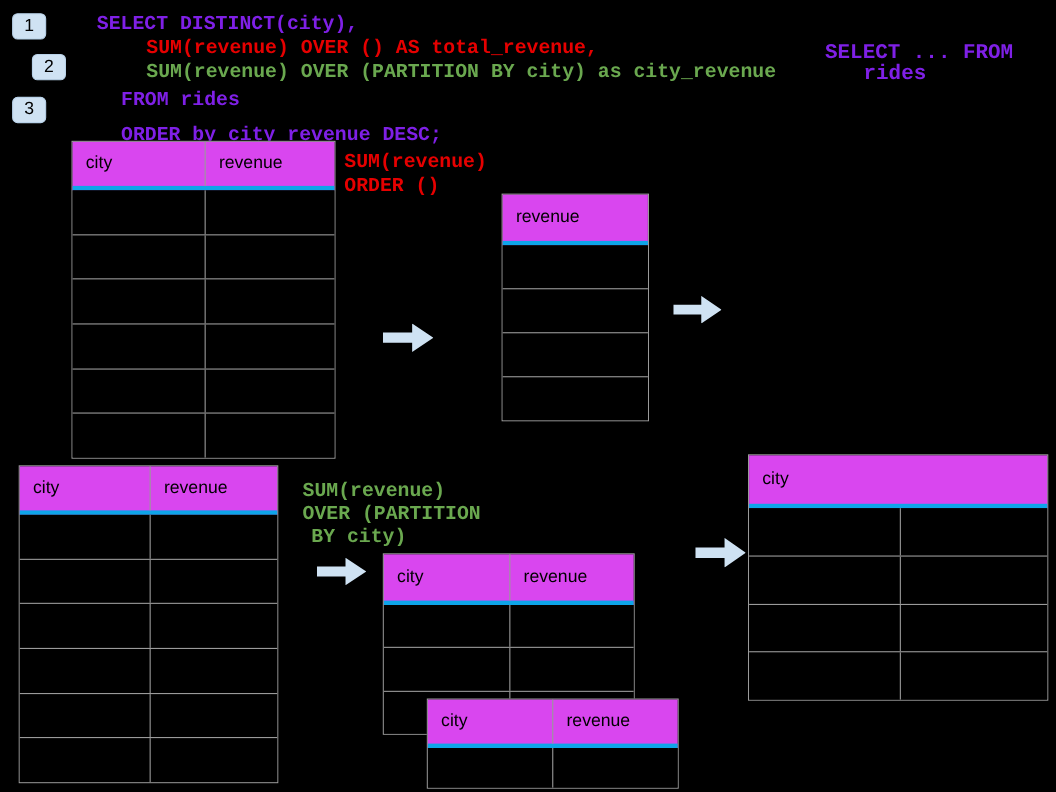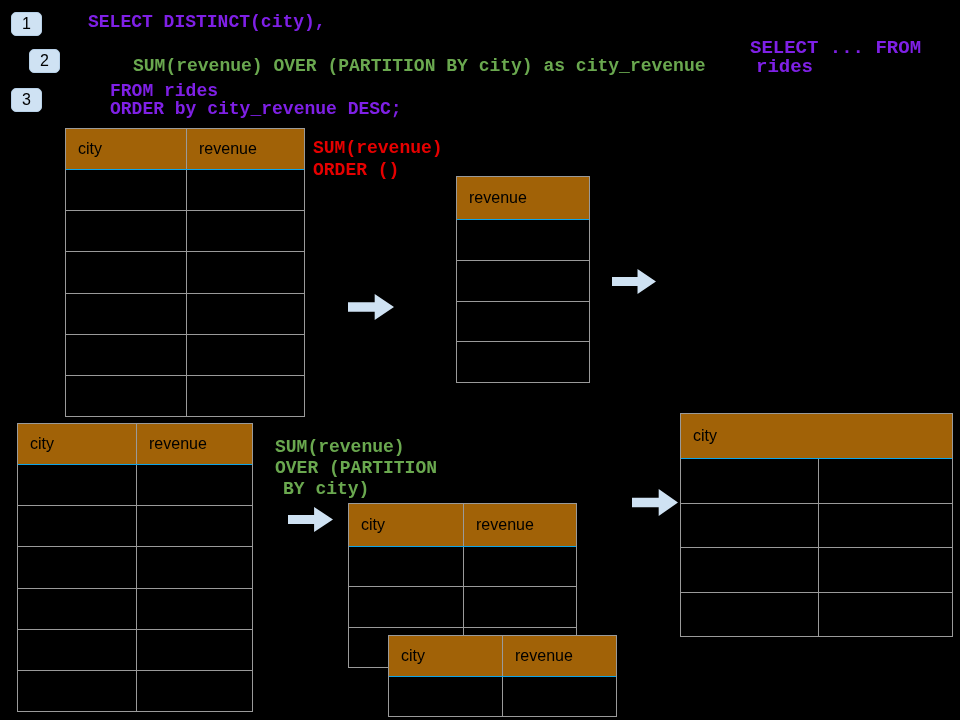--- a/index.html
+++ b/index.html
@@ -12,21 +12,21 @@
   .purple{color:#7f20e6;}
   .red{color:#e60000;}
   .green{color:#6aa84f;}
   
   .badge{position:absolute;width:31px;height:24px;background:#cfe2f3;border:1px solid #b8d1e8;
          border-radius:5px;display:flex;align-items:center;justify-content:center;
          color:#000;font-size:16px;box-sizing:border-box;}
   
   .tbl{position:absolute;display:flex;flex-direction:column;border:1px solid #9a9a9a;
        background:#000;box-sizing:border-box;}
-  .thead{display:flex;background:#a16207;border-bottom:1px solid #0ea5e9;flex:0 0 auto;}
+  .thead{display:flex;background:#d946ef;border-bottom:4px solid #0ea5e9;flex:0 0 auto;}
   .th{display:flex;align-items:center;padding-left:12px;color:#000;font-size:16px;
       box-sizing:border-box;}
   .th + .th{border-left:1px solid #9a9a9a;}
   .tbody{flex:1 1 auto;display:flex;flex-direction:column;background:#000;}
   .tr{flex:1 1 0;display:flex;}
   .tr + .tr{border-top:1px solid #9a9a9a;}
   .td{box-sizing:border-box;}
   .td + .td{border-left:1px solid #9a9a9a;}
   
   .t1{left:65px;top:128px;width:240px;height:289px;}   .t1 .thead{height:40px;} .t1 .c0{width:120px;} .t1 .c1{flex:1;}
@@ -52,26 +52,27 @@
     <span>1</span>
   </div>
   <div class="badge" style="left:29px;top:49px;">
     <span>2</span>
   </div>
   <div class="badge" style="left:11px;top:88px;">
     <span>3</span>
   </div>
 
   <div class="code purple" style="left:88px;top:11px;">SELECT DISTINCT(city),</div>
+  <div class="code red" style="left:133px;top:33px;">SUM(revenue) OVER () AS total_revenue,</div>
   <div class="code green" style="left:133px;top:55px;font-family:Liberation Mono, monospace;">SUM(revenue) OVER (PARTITION BY city) as city_revenue</div>
   <div class="code purple" style="left:110px;top:80px;">FROM rides</div>
-  <div class="code purple" style="left:110px;top:98px;">ORDER by city_revenue DESC;</div>
+  <div class="code purple" style="left:110px;top:112px;">ORDER by city_revenue DESC;</div>
 
   <div class="code small purple" style="left:750px;top:39px;">SELECT ... FROM</div>
-  <div class="code small purple" style="left:756px;top:58px;">rides</div>
+  <div class="code small purple" style="left:785px;top:58px;">rides</div>
 
   <div class="code red" style="left:313px;top:137px;">SUM(revenue)</div>
   <div class="code red" style="left:313px;top:159px;">ORDER ()</div>
 
   <div class="code green" style="left:275px;top:436px;">SUM(revenue)</div>
   <div class="code green" style="left:275px;top:457px;">OVER (PARTITION</div>
   <div class="code green" style="left:283px;top:478px;">BY city)</div>
 
   <div class="tbl t1">
     <div class="thead">

